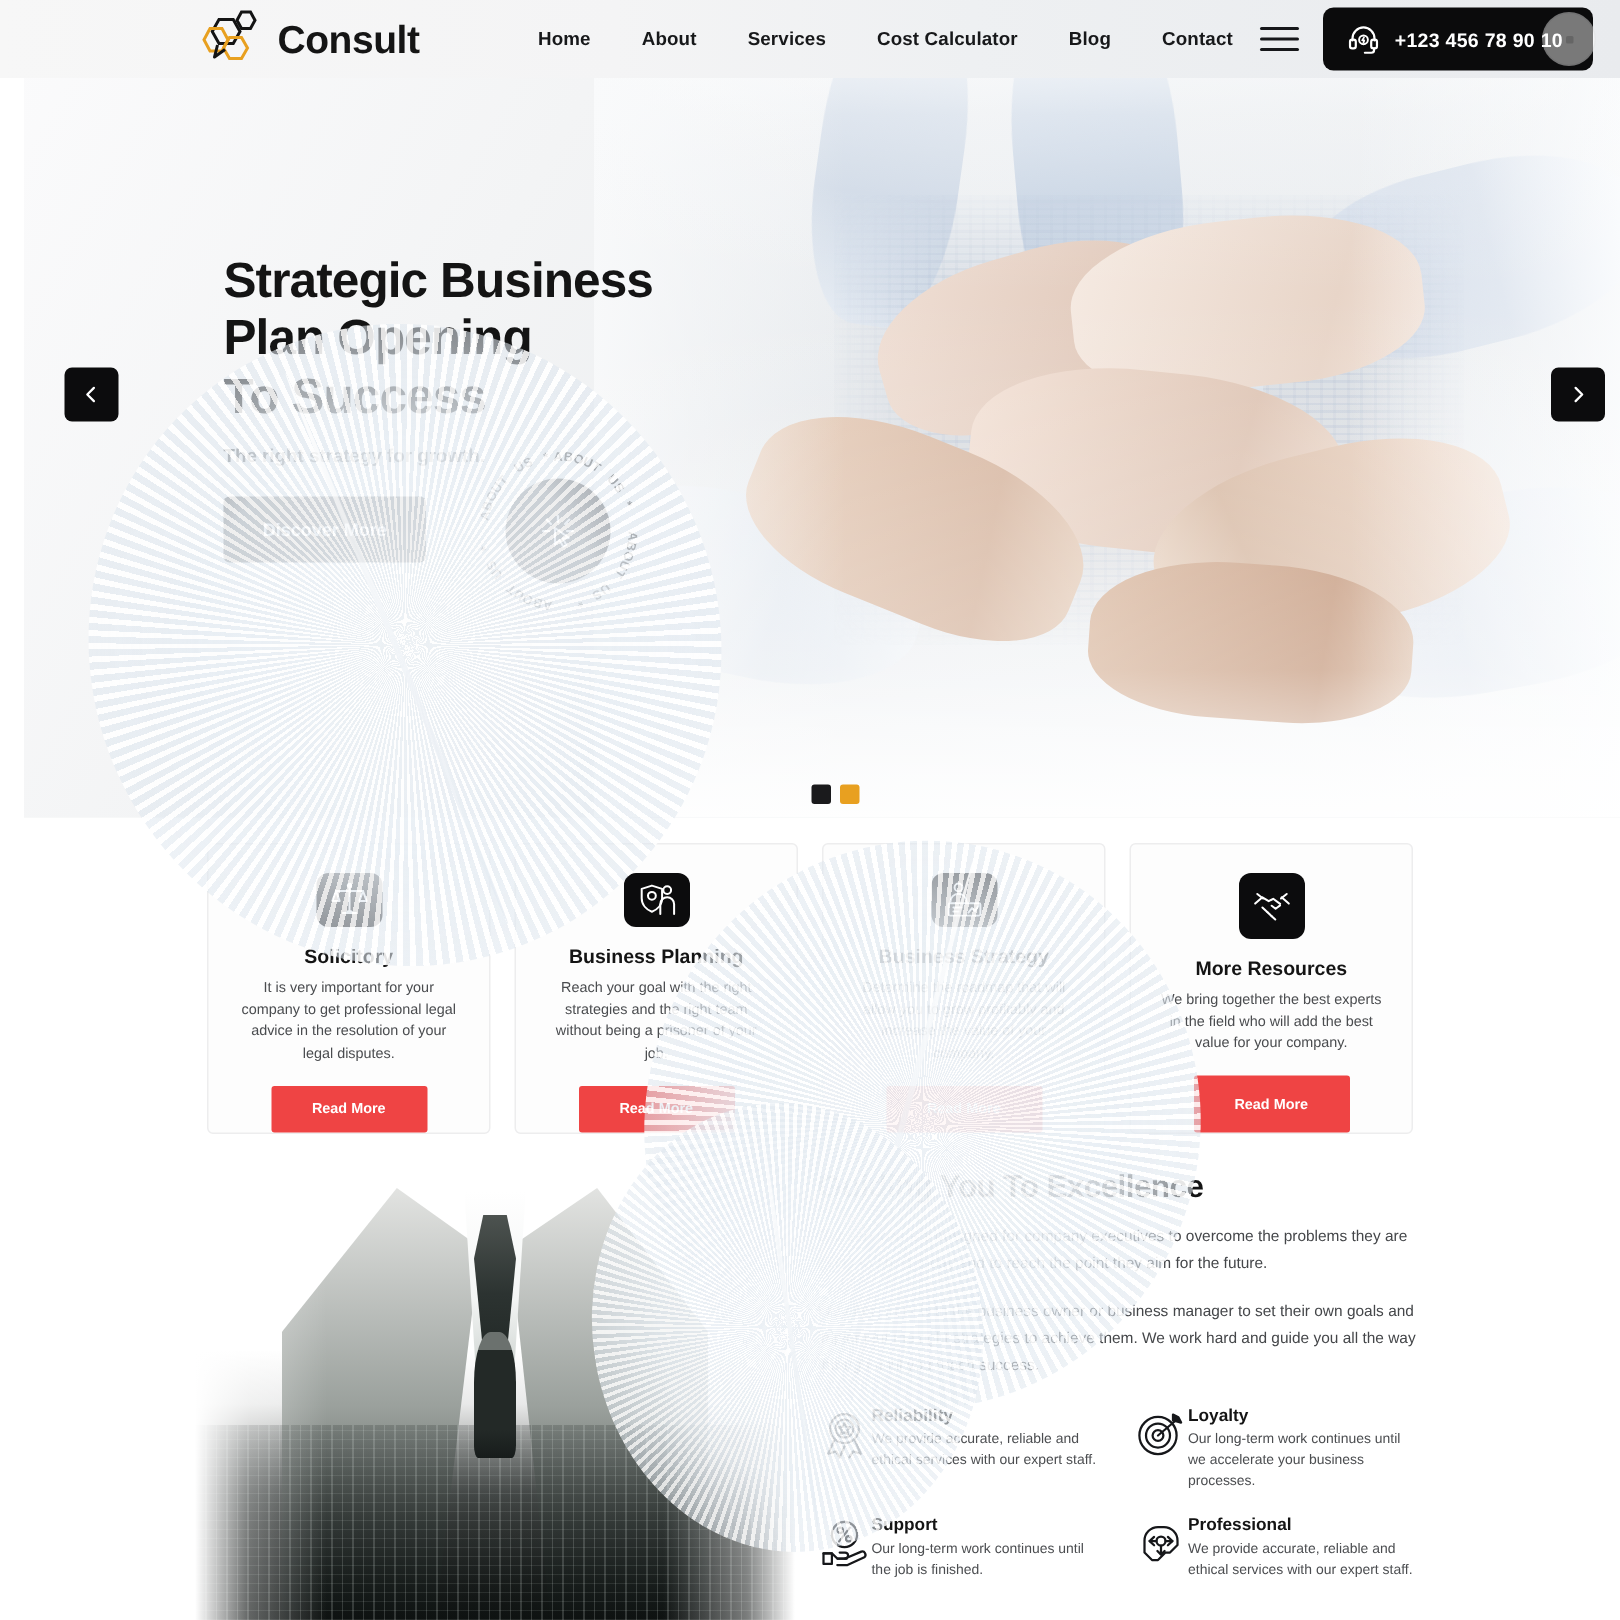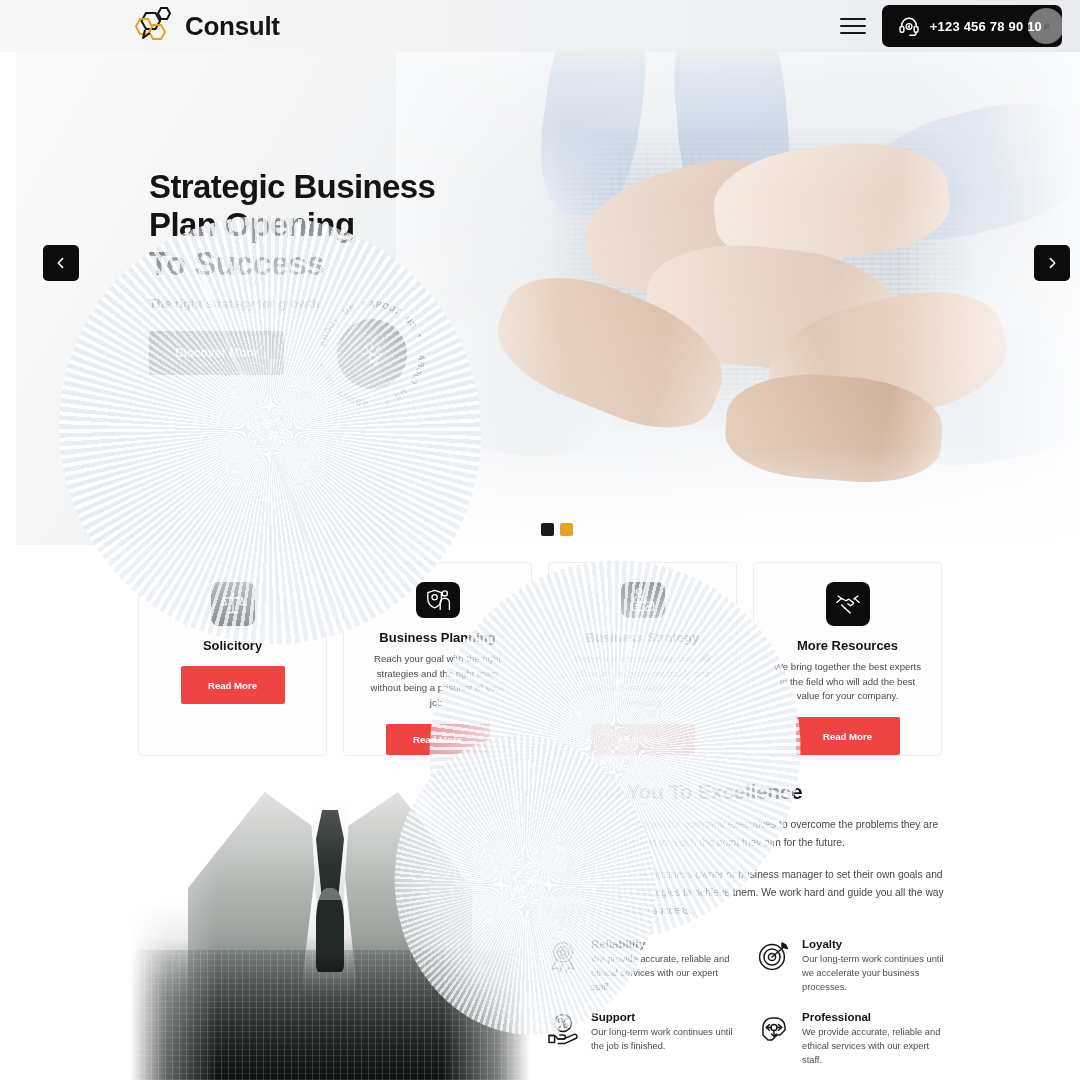--- a/index.html
+++ b/index.html
@@ -206,21 +206,21 @@
     position:absolute; inset:0;
     background:linear-gradient(90deg,rgba(255,255,255,1) 0%,rgba(255,255,255,.35) 9%,rgba(255,255,255,0) 22%,rgba(255,255,255,0) 78%,rgba(255,255,255,.45) 92%,rgba(255,255,255,1) 100%);
   }
 
   .about-copy{ position:absolute; left:545px; top:10px; width:400px; z-index:32; }
   .about-title{ font-size:21px; font-weight:700; letter-spacing:-.4px; color:#141414; }
   .about-p{ margin-top:12px; font-size:10.3px; line-height:1.75; color:#45474a; font-weight:500; }
   .about-p.second{ margin-top:14px; }
 
   .features{ margin-top:18px; display:grid; grid-template-columns:1fr 1fr; gap:16px 22px; }
-  .feat{ display:flex; gap:10px; }
+  .feat{ display:flex; }
   .feat-icon{ width:36px; height:36px; flex:none; color:#16171a; }
   .feat-title{ font-size:11.5px; font-weight:700; color:#141414; }
   .feat-text{ margin-top:3px; font-size:9.3px; line-height:1.5; color:#4b4d50; font-weight:500; }
 </style>
 </head>
 <body>
 
 <div class="hero">
   <div class="hero-left-wash"></div>
 
@@ -325,20 +325,28 @@
         <path d="M13 7 L22.5 7 L27 15 L22.5 23 L13 23 L8.5 15 Z" fill="none" stroke="#141414" stroke-width="2"></path>
         <path d="M7 13 L15 13 L19 20.5 L15 28 L7 28 L3 20.5 Z" fill="none" stroke="#e8a020" stroke-width="2"></path>
         <path d="M20 19 L28 19 L32 26 L28 33 L20 33 L16 26 Z" fill="none" stroke="#e8a020" stroke-width="2"></path>
         <path d="M28 2 L34 2 L37 7.5 L34 13 L28 13 L25 7.5 Z" fill="none" stroke="#141414" stroke-width="2"></path>
         <path d="M12 24 L10 32 L17 27" fill="none" stroke="#141414" stroke-width="2" stroke-linejoin="round"></path>
       </svg>
     </div>
     <div class="brand-name">Consult</div>
   </div>
 
+  <div class="nav" id="nav">
+      <a href="#">Home</a>
+      <a href="#">About</a>
+      <a href="#">Services</a>
+      <a href="#">Cost Calculator</a>
+      <a href="#">Blog</a>
+      <a href="#">Contact</a>
+    </div>
 
   <div class="header-right">
     <div class="burger">
         <i></i>
         <i></i>
         <i></i>
       </div>
     <div class="phone-btn">
       <svg width="22" height="22" viewBox="0 0 24 24">
         <path d="M4 13 V11.6 A8 8 0 0 1 20 11.6 V13" fill="none" stroke="#fff" stroke-width="1.6" stroke-linecap="round"></path>
@@ -366,20 +374,21 @@
             <circle cx="13" cy="3.2" r="1.1" fill="#fff"></circle>
             <line x1="4" y1="7" x2="22" y2="7"></line>
             <path d="M4 7 L1.6 13.6 h4.8 Z"></path>
             <path d="M22 7 L19.6 13.6 h4.8 Z"></path>
             <line x1="8.6" y1="21.6" x2="17.4" y2="21.6"></line>
             <path d="M10.6 21.6 q2.4-2.6 4.8 0"></path>
           </g>
         </svg>
       </div>
       <div class="card-title">Solicitory</div>
+      <div class="card-text">It is very important for your company to get professional legal advice in the resolution of your legal disputes.</div>
       <div class="card-btn">Read More</div>
     </div>
     <div class="card">
       <div class="card-icon">
         <svg width="26" height="26" viewBox="0 0 26 26">
           <g fill="none" stroke="#fff" stroke-width="1.35" stroke-linecap="round" stroke-linejoin="round">
             <path d="M9.6 3.4 L2.8 5.6 v6.2 c0 4.4 3.2 7.6 6.8 9 3.6-1.4 6.8-4.6 6.8-9 V5.6 Z"></path>
             <circle cx="9.6" cy="10.2" r="2.6"></circle>
             <circle cx="19.8" cy="6.4" r="2.6"></circle>
             <path d="M15.2 22.4 v-6.6 a4.6 4.6 0 0 1 9.2 0 v6.6"></path>

